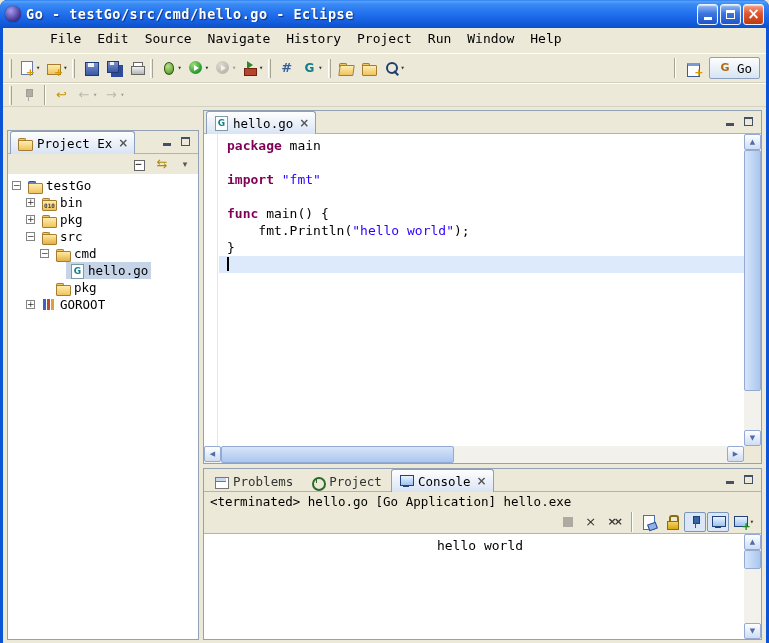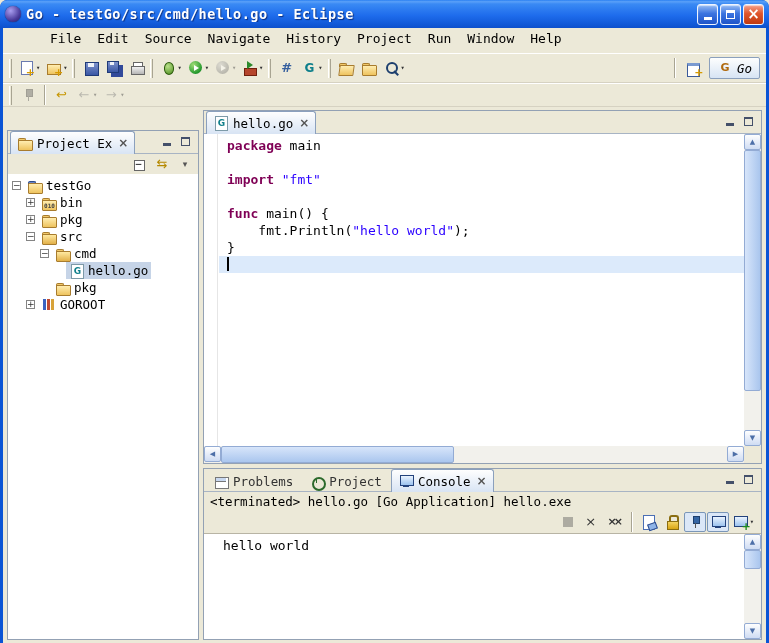--- a/index.html
+++ b/index.html
@@ -30,21 +30,21 @@
   .toolbar.row2{height:24px;}
   .tb-row{display:flex;align-items:center;}
   .tb-handle{width:3px;height:19px;margin:0 4px 0 2px;border-left:1px solid #fff;border-right:1px solid #a8a492;}
   .tb-sep{width:1px;height:20px;background:#a8a492;box-shadow:1px 0 0 #fff;margin:0 5px;}
   .tb-btn{height:24px;min-width:23px;padding:0 2px;display:inline-flex;align-items:center;justify-content:center;border:1px solid transparent;border-radius:2px;}
   .tb-btn.sm{height:18px;min-width:18px;}
   .tb-btn.disabled{opacity:.42;filter:grayscale(1);}
   .tb-btn.pressed{background:#dbe7f7;border-color:#7a96b8;}
   .dd{font-size:7px;color:#333;margin-left:1px;}
   .persp{margin-left:auto;display:flex;align-items:center;gap:3px;padding-right:2px;}
-  .persp-btn{display:flex;align-items:center;gap:4px;height:22px;padding:0 7px;border:1px solid #8ba0bd;border-radius:2px;background:linear-gradient(#fdfefe,#d7e4f4);font-size:12.5px;font-style:italic;}
+  .persp-btn{display:flex;align-items:center;gap:4px;height:22px;padding:0 7px;border:1px solid #8ba0bd;border-radius:2px;background:linear-gradient(#fdfefe,#d7e4f4);font-size:12.5px;}
 
   
   .ic{position:relative;width:16px;height:16px;display:inline-block;flex:none;font:13px/16px "DejaVu Sans",sans-serif;text-align:center;}
   .ic-folder::before,.ic-project::before,.ic-bin::before,.ic-srcfolder::before,.ic-openfolder::before,.ic-folder2::before{content:"";position:absolute;left:1px;top:3px;width:6px;height:3px;background:#f2c969;border:1px solid #a87c2e;border-bottom:none;border-radius:2px 2px 0 0;}
   .ic-folder::after,.ic-project::after,.ic-bin::after,.ic-srcfolder::after,.ic-openfolder::after,.ic-folder2::after{content:"";position:absolute;left:1px;top:5px;width:13px;height:9px;background:linear-gradient(#ffedb0,#eec35e);border:1px solid #a87c2e;border-radius:1px;}
   .ic-project::before{background:#6a86c9;border-color:#2c4a8a;}
   .ic-bin::after{content:"010";font:bold 6px/9px "DejaVu Sans Mono",monospace;color:#444;}
   .ic-srcfolder::after{background:linear-gradient(#ffe9a0,#e2b048);}
   .ic-openfolder::after{transform:skewX(-8deg);}
   .ic-gofile::after{content:"G";position:absolute;left:2px;top:1px;width:11px;height:13px;background:#fff;border:1px solid #7d9aa8;color:#12808c;font:bold 9px/13px "DejaVu Sans",sans-serif;}
@@ -137,21 +137,21 @@
   .sb-thumb{position:absolute;background:linear-gradient(90deg,#d7e5fa,#aac6ee);border:1px solid #93abd4;border-radius:2px;}
   .thumb-v-big{left:0;right:0;top:0;height:86%;}
   .thumb-v-small{left:0;right:0;top:0;height:26%;}
   .thumb-h{top:0;bottom:0;left:0;width:46%;background:linear-gradient(#d7e5fa,#aac6ee);}
 
   
   .console-status{height:19px;flex:none;font-size:12.5px;padding:2px 6px;white-space:nowrap;overflow:hidden;}
   .console-toolbar{height:22px;flex:none;display:flex;align-items:center;justify-content:flex-end;gap:1px;padding-right:4px;}
   .console-toolbar .tb-btn{height:20px;min-width:20px;}
   .console-output{flex:1;position:relative;background:#fff;border-top:1px solid #b8b4a4;min-height:0;}
-  .out-text{position:absolute;left:12px;top:0;right:17px;padding:4px 7px;font:13px/16px "DejaVu Sans Mono",monospace;white-space:pre;}
+  .out-text{position:absolute;left:12px;top:0;right:17px;padding:4px 7px;font:13px/16px "DejaVu Sans Mono",monospace;white-space:pre;text-align:center;}
 
   
   .statusbar{height:27px;flex:none;display:flex;align-items:center;padding:2px 4px;border-top:1px solid #fff;}
   .sb-sep{width:2px;height:18px;border-left:1px solid #9e9a88;border-right:1px solid #fff;margin:0 5px;flex:none;}
   .sb-cell{display:flex;align-items:center;font-size:12.5px;min-width:0;}
   .c1{width:180px;gap:3px;}
   .c2{width:112px;}
   .c3{width:92px;}
   .crest{flex:1;}
 </style>

